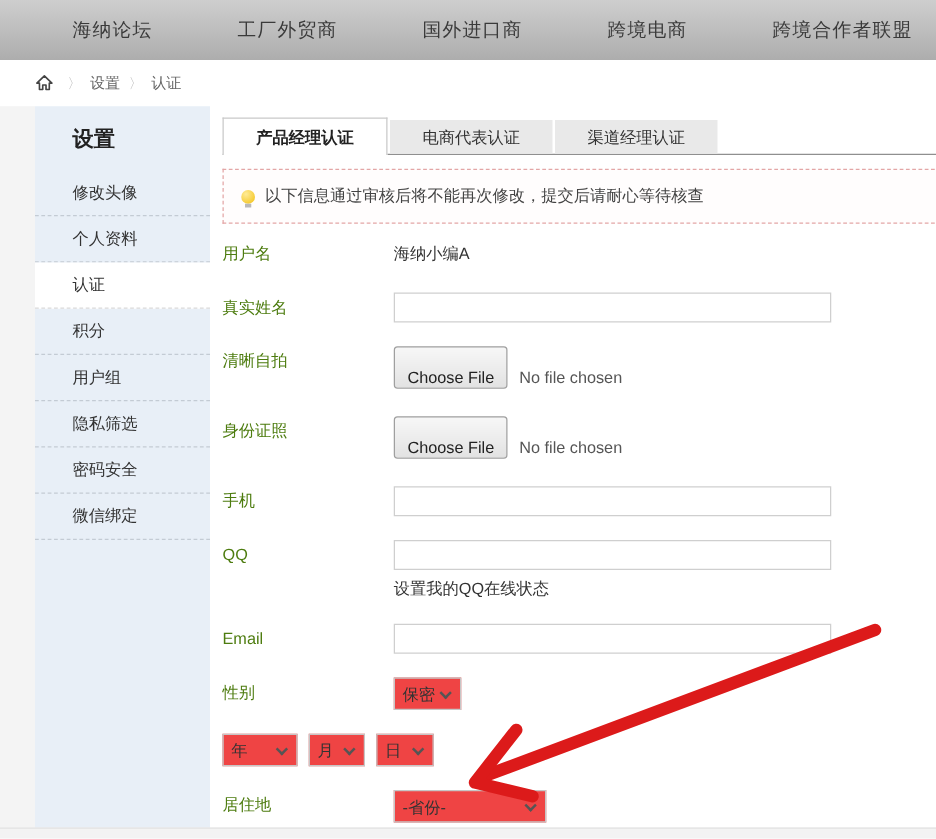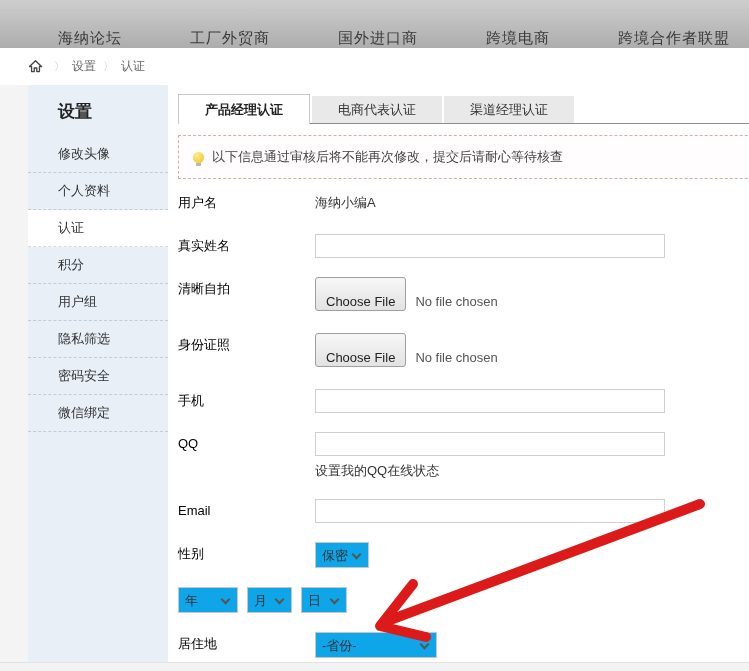--- a/index.html
+++ b/index.html
@@ -4,21 +4,21 @@
 <style>
   html,body{margin:0;padding:0;}
   body{
     position:relative;width:749px;height:671px;overflow:hidden;
     background:#ffffff;font-family:"Liberation Sans","DejaVu Sans",sans-serif;
     -webkit-font-smoothing:antialiased;
   }
   
   .navbar{
     height:48px;background:linear-gradient(180deg,#cecece,#adadad);
-    display:flex;align-items:flex-end;padding-left:58px;gap:68px;
+    display:flex;align-items:center;padding-left:58px;gap:68px;
   }
   .nav-item{font-size:15px;color:#3a3a3a;cursor:pointer;white-space:nowrap;letter-spacing:1px;}
   
   .breadcrumb-row{
     height:37px;background:#fff;display:flex;align-items:center;padding-left:28px;
   }
   .home-icon{display:inline-flex;margin-right:4px;cursor:pointer;}
   .crumb-sep{color:#bcbcbc;font-size:11px;margin:0 7px;}
   .crumb{font-size:12px;color:#666;cursor:pointer;}
   
@@ -54,36 +54,36 @@
   }
   .bulb{
     width:11px;height:11px;border-radius:50%;flex:none;
     background:radial-gradient(circle at 35% 30%,#ffeb96,#f2c011);
     position:relative;margin-right:8px;
   }
   .bulb:after{content:"";position:absolute;left:3px;bottom:-3px;width:5px;height:3px;background:#b9b9b9;}
   
   .form{margin-top:12px;}
   .row{display:flex;align-items:flex-start;margin-bottom:19px;min-height:24px;}
-  .label{width:137px;flex:none;font-size:13px;color:#000000;line-height:24px;}
+  .label{width:137px;flex:none;font-size:13px;color:#4d7c0f;line-height:24px;}
   .ctrl{font-size:13px;color:#333;}
   .static-val{line-height:24px;}
   .text-input{
     width:338px;height:22px;border:1px solid #cfcfcf;padding:0 5px;
     font-size:13px;color:#333;font-family:inherit;outline:none;box-sizing:content-box;
   }
   .file-btn{
     height:24px;padding:16px 10px;border:1px solid #9f9f9f;border-radius:3px;
     background:linear-gradient(#f7f7f7,#e2e2e2);font-size:13px;color:#222;
     font-family:inherit;cursor:pointer;
   }
   .file-status{margin-left:9px;color:#555;line-height:24px;text-align:center;}
   .sel{
     position:relative;display:inline-block;height:24px;border:1px solid #c6c6c6;
-    background:#0ea5e9;vertical-align:middle;margin-right:9px;
+    background:#ef4444;vertical-align:middle;margin-right:9px;
   }
   .sel select{
     appearance:none;-webkit-appearance:none;-moz-appearance:none;border:0;background:transparent;
     width:100%;height:100%;font-size:13px;color:#333;padding:0 20px 0 6px;font-family:inherit;outline:none;
   }
   .sel:after{
     content:"";position:absolute;right:8px;top:8px;width:5px;height:5px;
     border-right:2px solid #555;border-bottom:2px solid #555;transform:rotate(45deg);
     pointer-events:none;
   }

